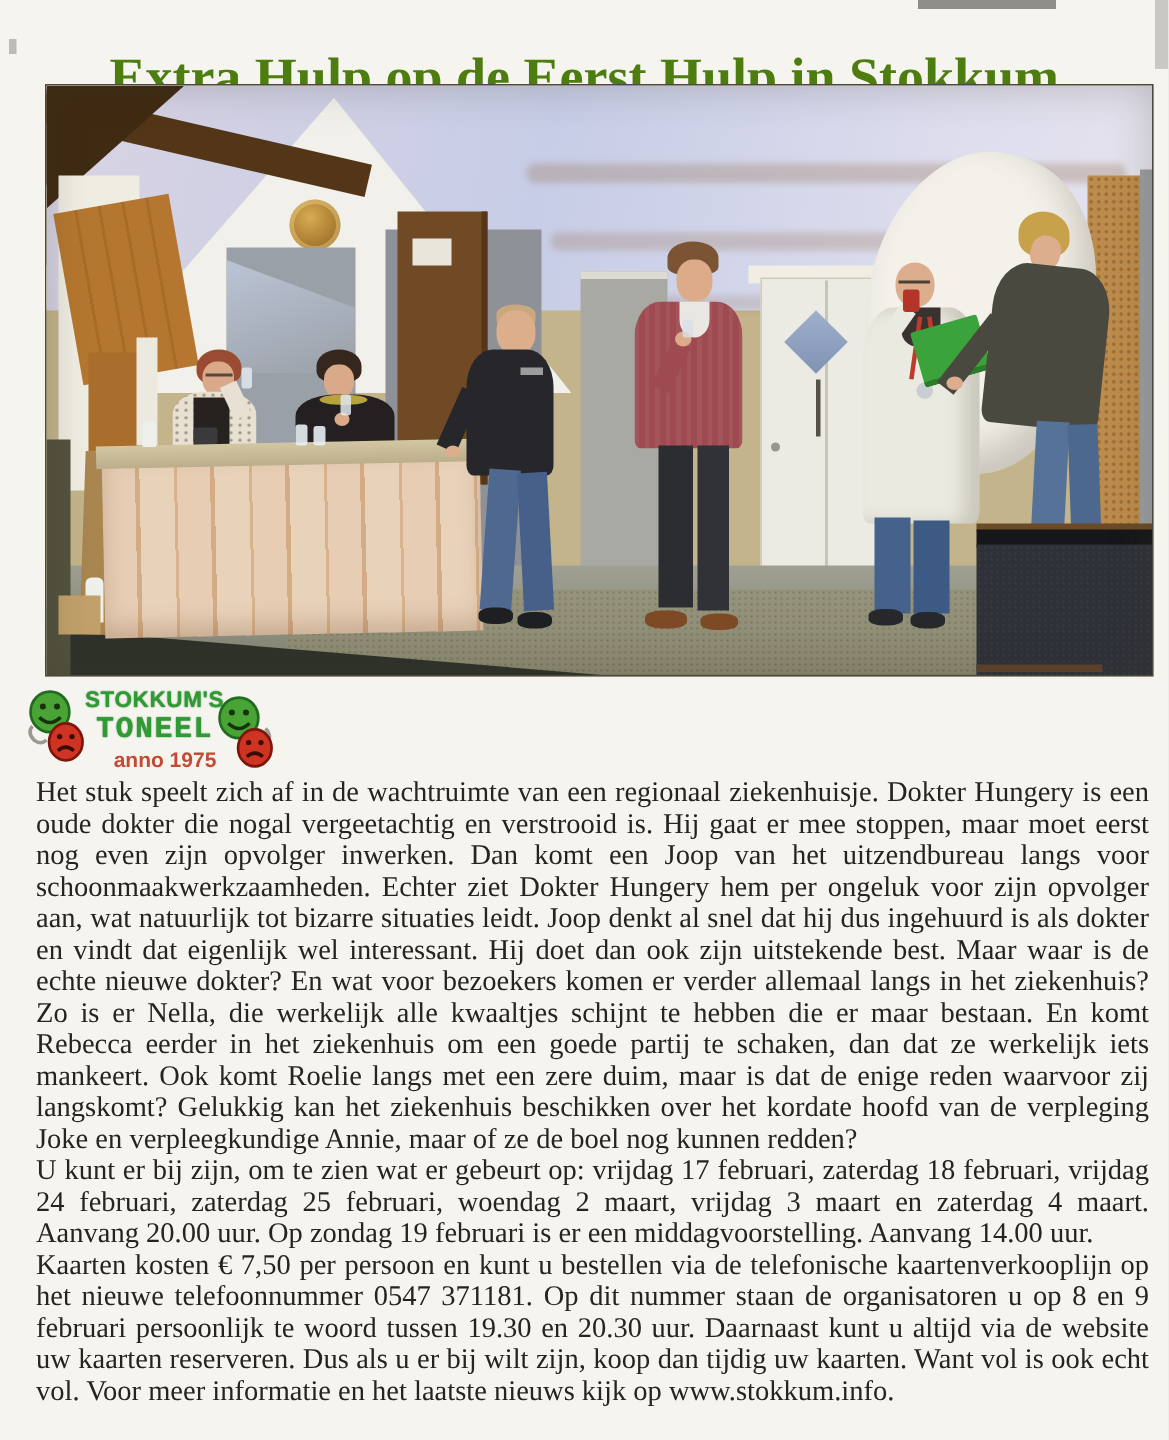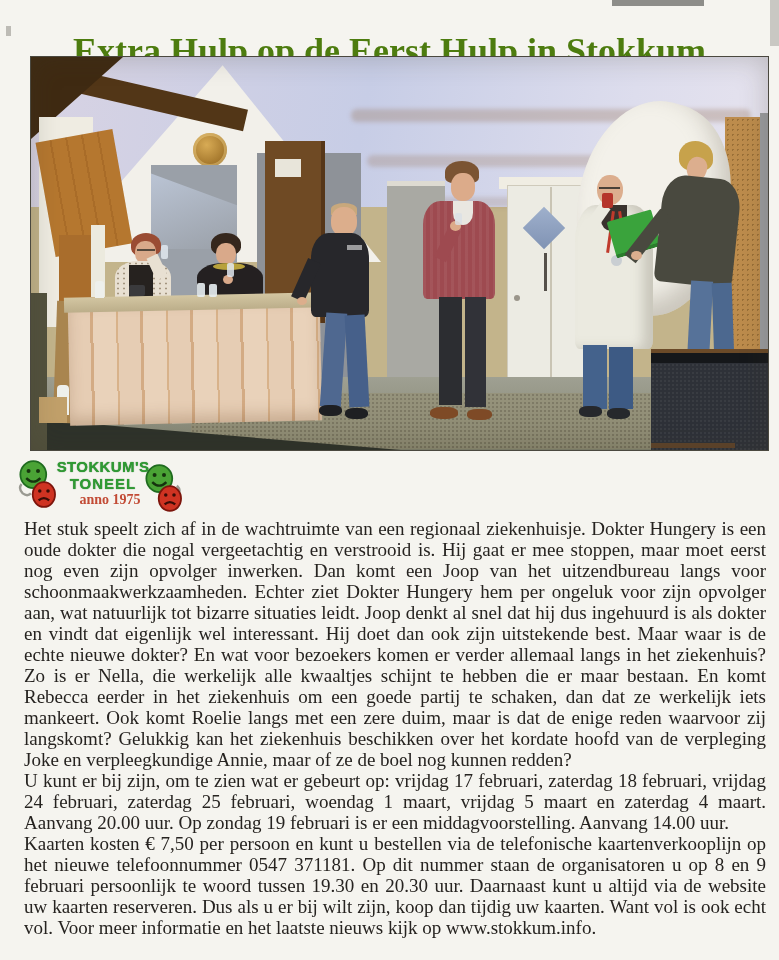--- a/index.html
+++ b/index.html
@@ -14,22 +14,22 @@
     background:#c3b48b;overflow:hidden;border:1px solid #4a483f;}
   .photo .shade{position:absolute;inset:0;box-shadow:inset 0 0 28px rgba(60,55,40,.25);pointer-events:none;}
   .blur{filter:blur(2px);}
   
   .content{position:absolute;left:24px;top:456px;width:742px;}
   .logo{float:left;width:156px;height:62px;position:relative;margin-right:6px;}
   .logo-text{position:absolute;left:30px;top:2px;width:98px;text-align:center;
     font-family:"Liberation Sans", sans-serif;font-weight:bold;color:#2f9b33;
     text-shadow:0 0 1px #1c6b20;}
   .logo-l1{font-size:15px;letter-spacing:.4px;}
-  .logo-l2{font-size:15px;letter-spacing:1px;}
-  .logo-anno{font-family:Liberation Serif, serif;font-weight:bold;
+  .logo-l2{font-size:20px;letter-spacing:1px;font-family:Liberation Mono, monospace;}
+  .logo-anno{font-family:Liberation Sans, sans-serif;font-weight:bold;
     font-size:14px;color:#c24b35;margin-left:14px;text-shadow:none;}
   .intro{margin:0;font-size:20px;line-height:22px;font-weight:bold;text-align:justify;color:#1f1c1a;}
   .body-p{margin:0;font-size:19px;line-height:21px;text-align:justify;clear:none;}
   .body-p.first{clear:left;}
   
   .artifact{position:absolute;background:#8d8d89;}
 </style>
 </head>
 <body>
 
@@ -213,17 +213,17 @@
           <circle cx="17" cy="9" r="1.7" fill="#16330e"></circle>
         <path d="M7 15 Q13 21 19 15" fill="none" stroke="#16330e" stroke-width="2"></path>
         <ellipse cx="22" cy="29" rx="9.5" ry="10.5" fill="#cf3322" stroke="#7c150c" stroke-width="1.5"></ellipse>
         <circle cx="18.5" cy="26" r="1.5" fill="#3a0c06"></circle>
           <circle cx="25.5" cy="26" r="1.5" fill="#3a0c06"></circle>
         <path d="M17.5 34 Q22 30 26.5 34" fill="none" stroke="#3a0c06" stroke-width="2"></path>
       </svg>
     </div>
 
     <p class="body-p first">Het stuk speelt zich af in de wachtruimte van een regionaal ziekenhuisje. Dokter Hungery is een oude dokter die nogal vergeetachtig en verstrooid is. Hij gaat er mee stoppen, maar moet eerst nog even zijn opvolger inwerken. Dan komt een Joop van het uitzendbureau langs voor schoonmaakwerkzaamheden. Echter ziet Dokter Hungery hem per ongeluk voor zijn opvolger aan, wat natuurlijk tot bizarre situaties leidt. Joop denkt al snel dat hij dus ingehuurd is als dokter en vindt dat eigenlijk wel interessant. Hij doet dan ook zijn uitstekende best. Maar waar is de echte nieuwe dokter? En wat voor bezoekers komen er verder allemaal langs in het ziekenhuis? Zo is er Nella, die werkelijk alle kwaaltjes schijnt te hebben die er maar bestaan. En komt Rebecca eerder in het ziekenhuis om een goede partij te schaken, dan dat ze werkelijk iets mankeert. Ook komt Roelie langs met een zere duim, maar is dat de enige reden waarvoor zij langskomt? Gelukkig kan het ziekenhuis beschikken over het kordate hoofd van de verpleging Joke en verpleegkundige Annie, maar of ze de boel nog kunnen redden?</p>
-    <p class="body-p">U kunt er bij zijn, om te zien wat er gebeurt op: vrijdag 17 februari, zaterdag 18 februari, vrijdag 24 februari, zaterdag 25 februari, woendag 1 maart, vrijdag 5 maart en zaterdag 4 maart. Aanvang 20.00 uur. Op zondag 19 februari is er een middagvoorstelling. Aanvang 14.00 uur.</p>
+    <p class="body-p">U kunt er bij zijn, om te zien wat er gebeurt op: vrijdag 17 februari, zaterdag 18 februari, vrijdag 24 februari, zaterdag 25 februari, woendag 2 maart, vrijdag 3 maart en zaterdag 4 maart. Aanvang 20.00 uur. Op zondag 19 februari is er een middagvoorstelling. Aanvang 14.00 uur.</p>
     <p class="body-p">Kaarten kosten € 7,50 per persoon en kunt u bestellen via de telefonische kaartenverkooplijn op het nieuwe telefoonnummer 0547 371181. Op dit nummer staan de organisatoren u op 8 en 9 februari persoonlijk te woord tussen 19.30 en 20.30 uur. Daarnaast kunt u altijd via de website uw kaarten reserveren. Dus als u er bij wilt zijn, koop dan tijdig uw kaarten. Want vol is ook echt vol. Voor meer informatie en het laatste nieuws kijk op www.stokkum.info.</p>
   </div>
 
 </div>
 
 </body></html>

